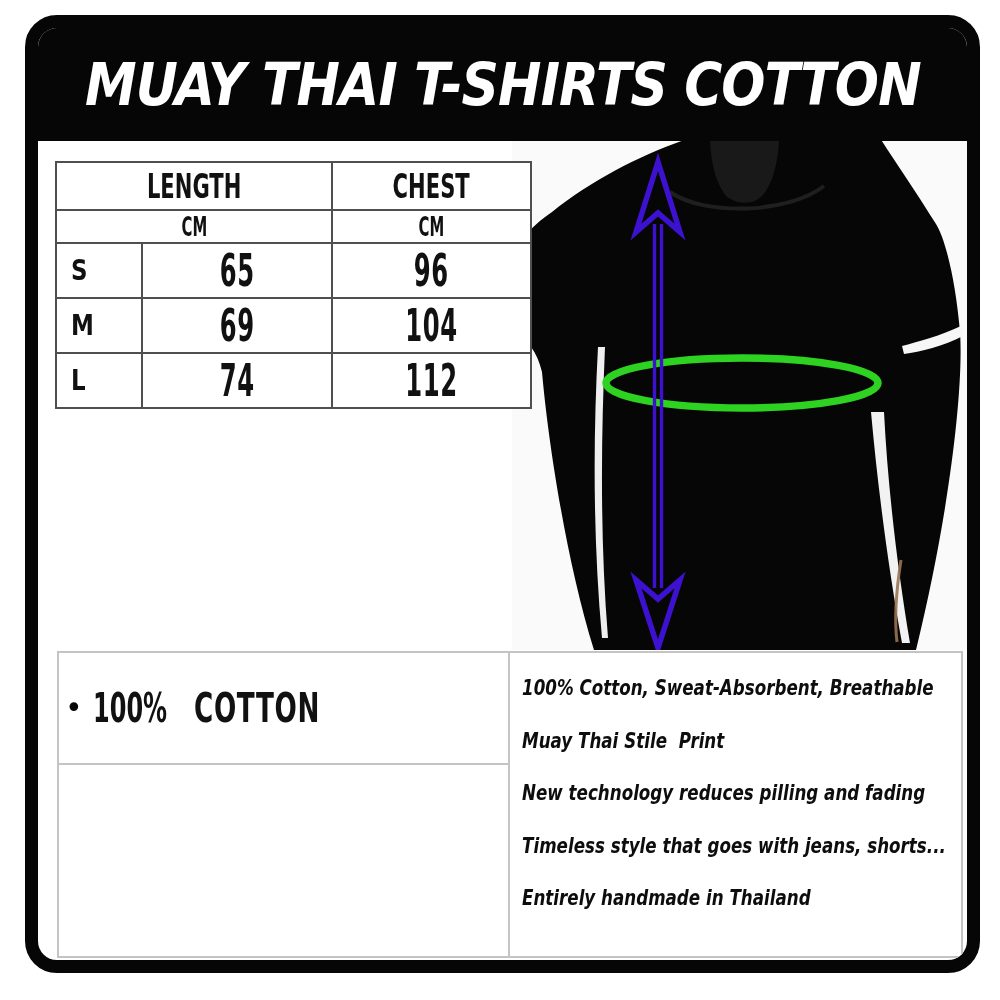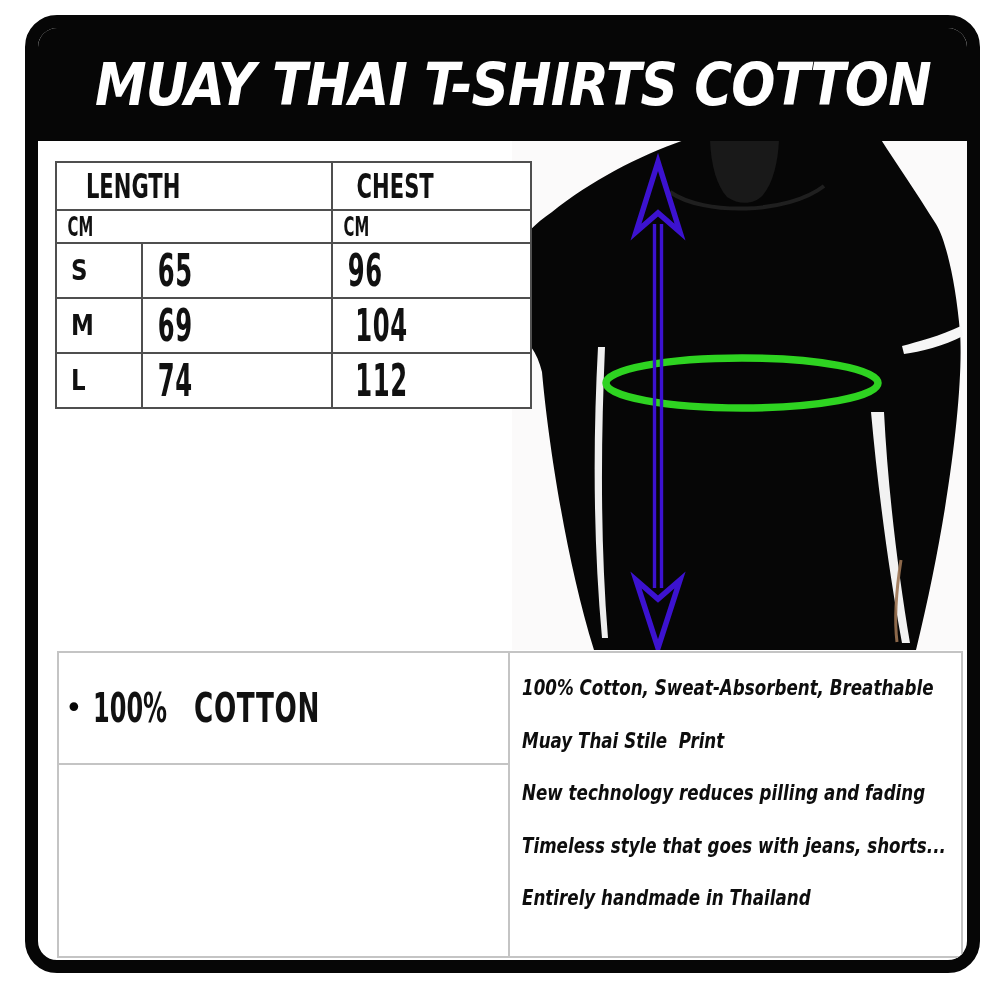--- a/index.html
+++ b/index.html
@@ -8,34 +8,34 @@
 
   .frame {
     position:absolute; left:25px; top:15px; width:955px; height:958px;
     box-sizing:border-box; border:13px solid #060606; border-radius:32px;
     background:#fff; overflow:hidden;
   }
 
   
   .banner {
     position:absolute; left:0; top:0; width:100%; height:113px;
-    background:#060606; display:flex; align-items:center; 
+    background:#060606; display:flex; align-items:center; justify-content:center;
     z-index:3;
   }
   .title {
     color:#fff; font-weight:bold; font-style:italic; font-size:59px;
     white-space:nowrap; transform:scaleX(.88); letter-spacing:-1px;
   }
 
   
   .size-table {
     position:absolute; left:17px; top:133px; z-index:2;
     border-collapse:collapse; background:#fff; table-layout:fixed;
   }
-  .size-table td { border:2px solid #4f4f4f; vertical-align:middle; padding:0; }
+  .size-table td { border:2px solid #4f4f4f; text-align:center; vertical-align:middle; padding:0; }
   .c1 { width:70px; } .c2 { width:188px;margin-left:46px; } .c3 { width:197px;text-decoration:underline; }
   .rh  { height:48px; } .ru { height:28px;padding-left:36px; } .rd { height:46px; }
   .cond { display:inline-block; font-weight:bold; white-space:nowrap; }
   .h-col  { font-size:34px; transform:scaleX(.62); }
   .h-unit { font-size:27px; transform:scaleX(.55); }
   .numv   { font-size:45px; transform:scaleX(.54); letter-spacing:1px; }
   .lab-td { text-align:left !important; padding-left:14px !important; }
   .size-label { display:inline-block; font-size:28px; font-weight:bold; transform:scaleX(.82); transform-origin:left center; }
 
   

